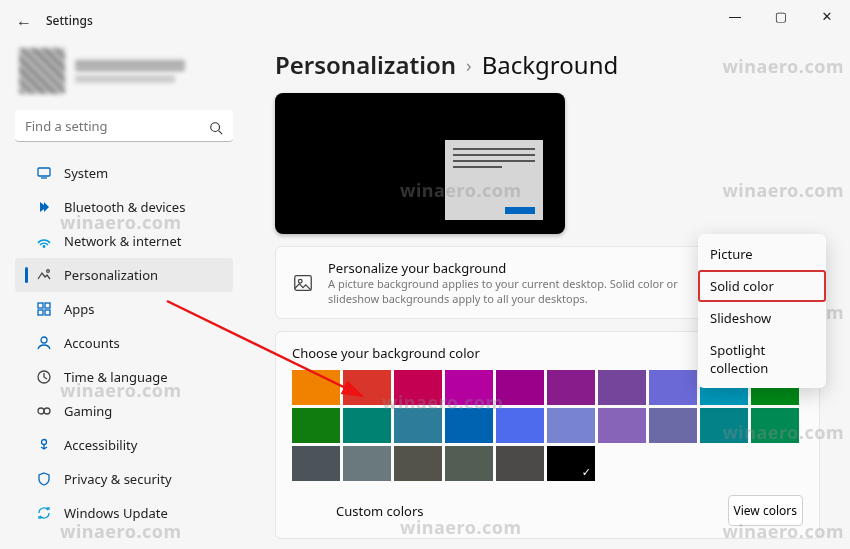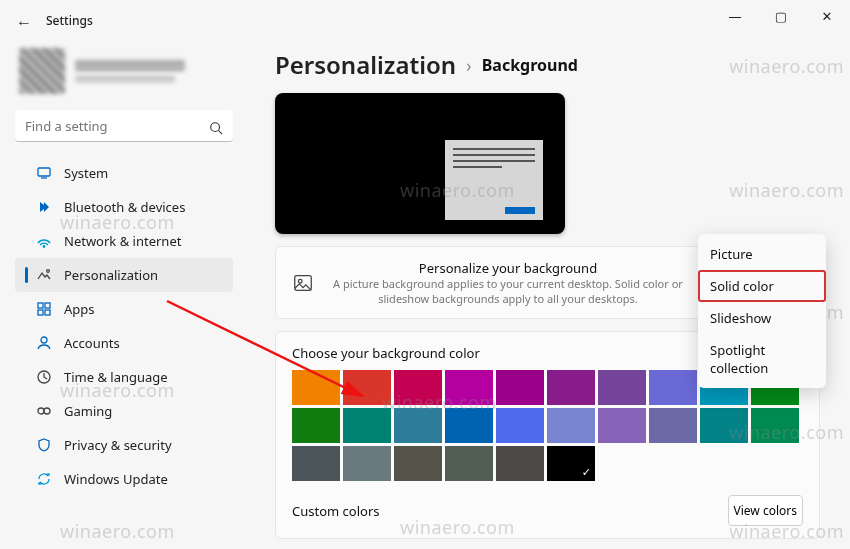--- a/index.html
+++ b/index.html
@@ -28,54 +28,54 @@
   .nav-item .mark { width:3px; height:16px; border-radius:2px; background: transparent; margin-right:-4px;}
   .nav-item.selected { background: #eaeaea; }
   .nav-item.selected .mark { background:#0067c0; }
   .nav-icon { width: 16px; height: 16px; display: flex; align-items:center; justify-content:center; }
   .nav-icon svg { width:16px; height:16px; }
 
   .main { flex: 1; padding: 8px 30px 10px 30px; overflow: hidden; display:flex; flex-direction:column; gap:12px;}
   .breadcrumb { display: flex; align-items: center; gap: 10px; }
   .breadcrumb .bc1 { font-size: 24px; font-weight: 600; color: #222; }
   .breadcrumb .sep { font-size: 18px; color: #888; }
-  .breadcrumb .bc2 { font-size: 16px; font-weight: 700; color: #111; }
+  .breadcrumb .bc2 { font-size: 24px; font-weight: 400; color: #111; }
 
   .preview { width: 290px; height: 150px; background: #000; border-radius: 8px; box-shadow: 0 2px 4px rgba(0,0,0,.25); align-self:flex-start; position:relative;}
   .preview .sheet { position:absolute; right:22px; bottom:14px; width:98px; height:80px; background:#d6d6d6; display:flex; flex-direction:column; padding:8px 8px 6px 8px; gap:4px;}
   .preview .sheet .ln { height:2px; background:#555;}
   .preview .sheet .ln.s { width:60%; }
   .preview .sheet .btn { margin-top:auto; align-self:flex-end; width:30px; height:7px; background:#0067c0;}
 
   .card { background:#fbfbfb; border:1px solid #e6e6e6; border-radius:6px; padding:12px 16px;}
-  .card.inf { display:flex; gap:14px; align-items:center;text-align:center;}
+  .card.inf { display:flex; gap:14px; align-items:center;}
   .card.inf .ic { width:22px; height:22px; color:#444;}
   .card.inf .ttl { font-size:13px; font-weight:400; color:#111;}
   .card.inf .sub { font-size:11px; color:#777; line-height:1.3; max-width:360px;}
 
   .card.col .ttl2 { font-size:13px; color:#111; margin-bottom:8px;}
   .swatches { display:flex; flex-direction:column; gap:3px;}
   .swatch-row { display:flex; gap:3px;}
   .sw { width:48px; height:35px; position:relative; cursor:pointer;}
   .sw.sel::after { content:"✓"; position:absolute; right:4px; bottom:2px; color:#fff; font-size:11px;}
 
   .cc-row { display:flex; justify-content:space-between; align-items:center; margin-top:14px;}
-  .cc-row .cc-l { font-size:13px; color:#111;}
+  .cc-row .cc-l { font-size:13px; color:#111;margin-left:44px;}
   .view-btn { font-size:12px; padding:6px 5px; background:#fff; border:1px solid #d0d0d0; border-radius:4px; cursor:pointer;}
 
   
   .dropdown { position:absolute; right:24px; top:234px; width:128px; background:#fafafa; border-radius:6px; box-shadow:0 6px 20px rgba(0,0,0,.18); padding:4px 0; z-index:50;}
   .dd-item { font-size:13px; color:#111; padding:7px 12px; cursor:pointer;}
   .dd-item.highlight { outline:2px solid #d43333; outline-offset:-2px; border-radius:3px;}
 
   
   .anno-arrow { position:absolute; left:162px; top:296px; width:210px; height:110px; pointer-events:none; z-index:60;}
 
   
-  .wm { position:absolute; color:rgba(140,140,140,.35); font-size:18px; font-weight:400; pointer-events:none; user-select:none; letter-spacing:.5px; white-space:nowrap;}
+  .wm { position:absolute; color:rgba(140,140,140,.35); font-size:18px; font-weight:700; pointer-events:none; user-select:none; letter-spacing:.5px; white-space:nowrap;}
 </style>
 </head>
 <body>
 
 <div class="titlebar">
   <div class="back"><span>←</span></div>
   <div class="app-name">Settings</div>
   <div class="winctrls">
     <div>—</div>
     <div>▢</div>
@@ -179,20 +179,30 @@
         </div>
         <div class="nav-item">
           <span class="mark"></span>
           <span class="nav-icon">
             <svg viewBox="0 0 16 16" fill="none" stroke="#444" stroke-width="1.3">
               <circle cx="5" cy="8" r="3"></circle>
               <circle cx="11" cy="8" r="3"></circle>
             </svg>
           </span>
           <span>Gaming</span>
+        </div>
+        <div class="nav-item">
+          <span class="mark"></span>
+          <span class="nav-icon">
+            <svg viewBox="0 0 16 16" fill="none" stroke="#0067c0" stroke-width="1.3">
+              <circle cx="8" cy="5" r="2.5"></circle>
+              <path d="M8 8v4M5 10l3 2 3-2"></path>
+            </svg>
+          </span>
+          <span>Accessibility</span>
         </div>
         <div class="nav-item">
           <span class="mark"></span>
           <span class="nav-icon">
             <svg viewBox="0 0 16 16" fill="none" stroke="#0067c0" stroke-width="1.3">
               <path d="M8 2l5 2v4c0 3-2 5-5 6-3-1-5-3-5-6V4l5-2z"></path>
             </svg>
           </span>
           <span>Privacy &amp; security</span>
         </div>

